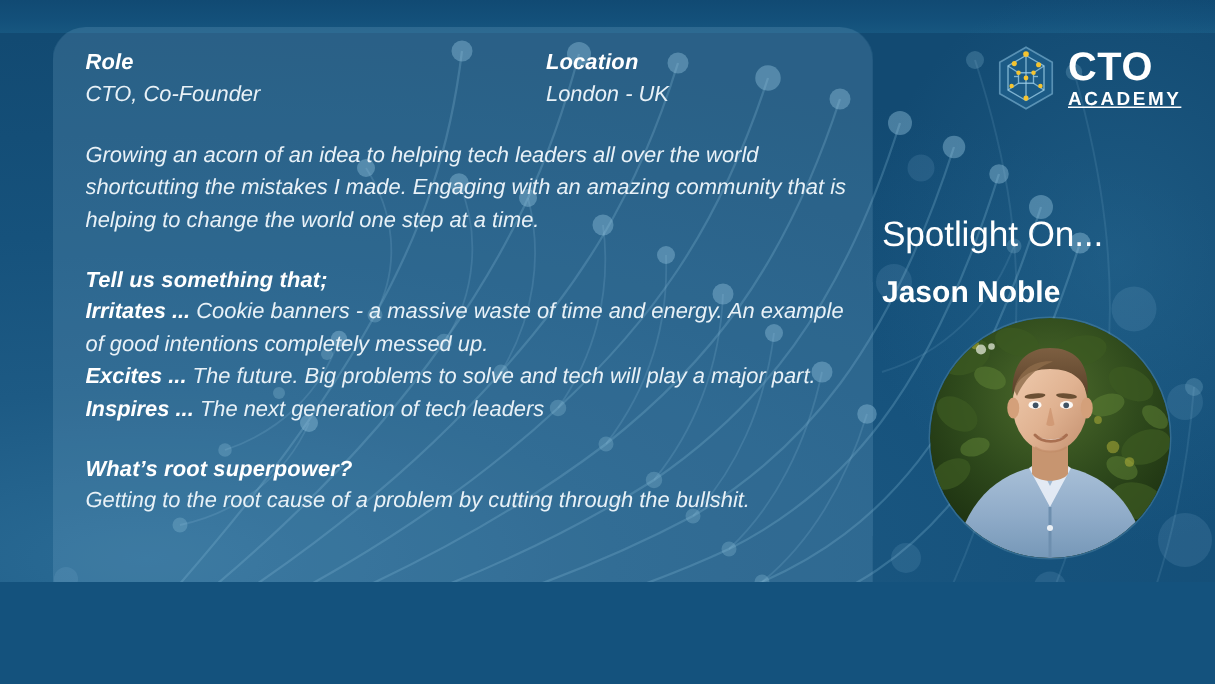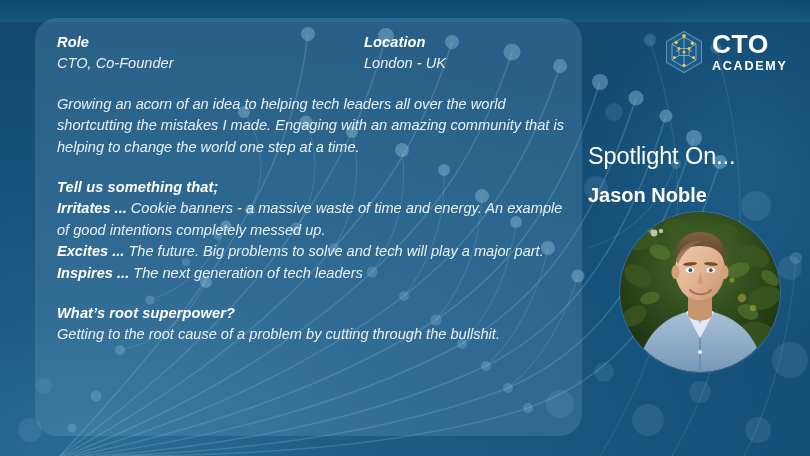--- a/index.html
+++ b/index.html
@@ -7,21 +7,21 @@
 
   html, body {
     width:810px; height:456px;
     overflow:hidden;
     background:#14527d;
     font-family:"Liberation Sans", sans-serif;
   }
 
   #slide {
     position:relative;
-    width:810px; height:456px;
+    width:810px; height:388px;
     background:#a16207;
     overflow:hidden;
   }
 
   
   .bg-base {
     position:absolute; inset:0;
     background:
       radial-gradient(120% 90% at 12% 96%, #2a6b95 0%, #1d5a84 32%, #16527c 62%, #124a72 100%);
   }
@@ -104,21 +104,21 @@
     display:flex; align-items:center; gap:8px;
   }
   .logo-mark { width:40px; height:44px; flex:none; }
   .logo-words { display:flex; flex-direction:column; line-height:1; }
   .logo-cto {
     color:#ffffff; font-weight:bold; font-size:26.5px;
     letter-spacing:0.4px;
   }
   .logo-academy {
     color:#ffffff; font-weight:bold; font-size:12.6px;
-    letter-spacing:1.7px; margin-top:3px;
+    letter-spacing:1.7px; margin-top:3px;text-decoration:underline;
   }
 
   .spotlight {
     position:absolute;
     left:588px; top:143px;
     width:216px;
     text-align:left;
   }
   .spotlight-on {
     color:#ffffff;

